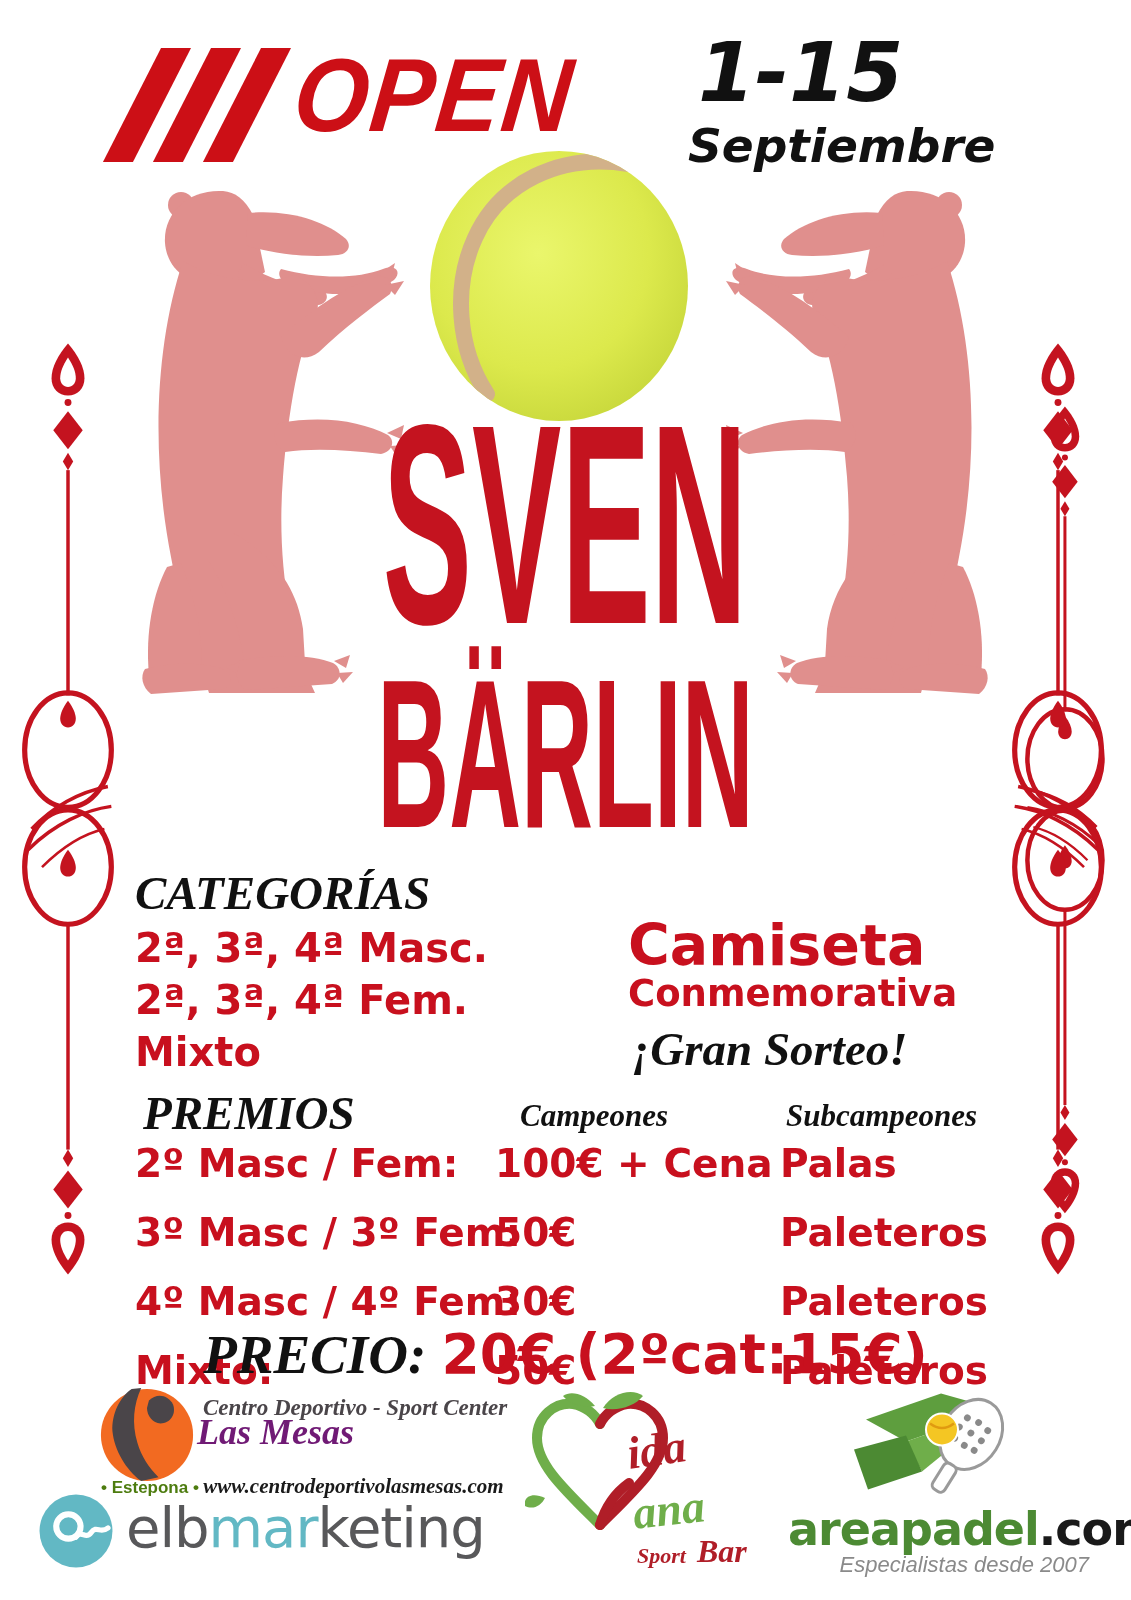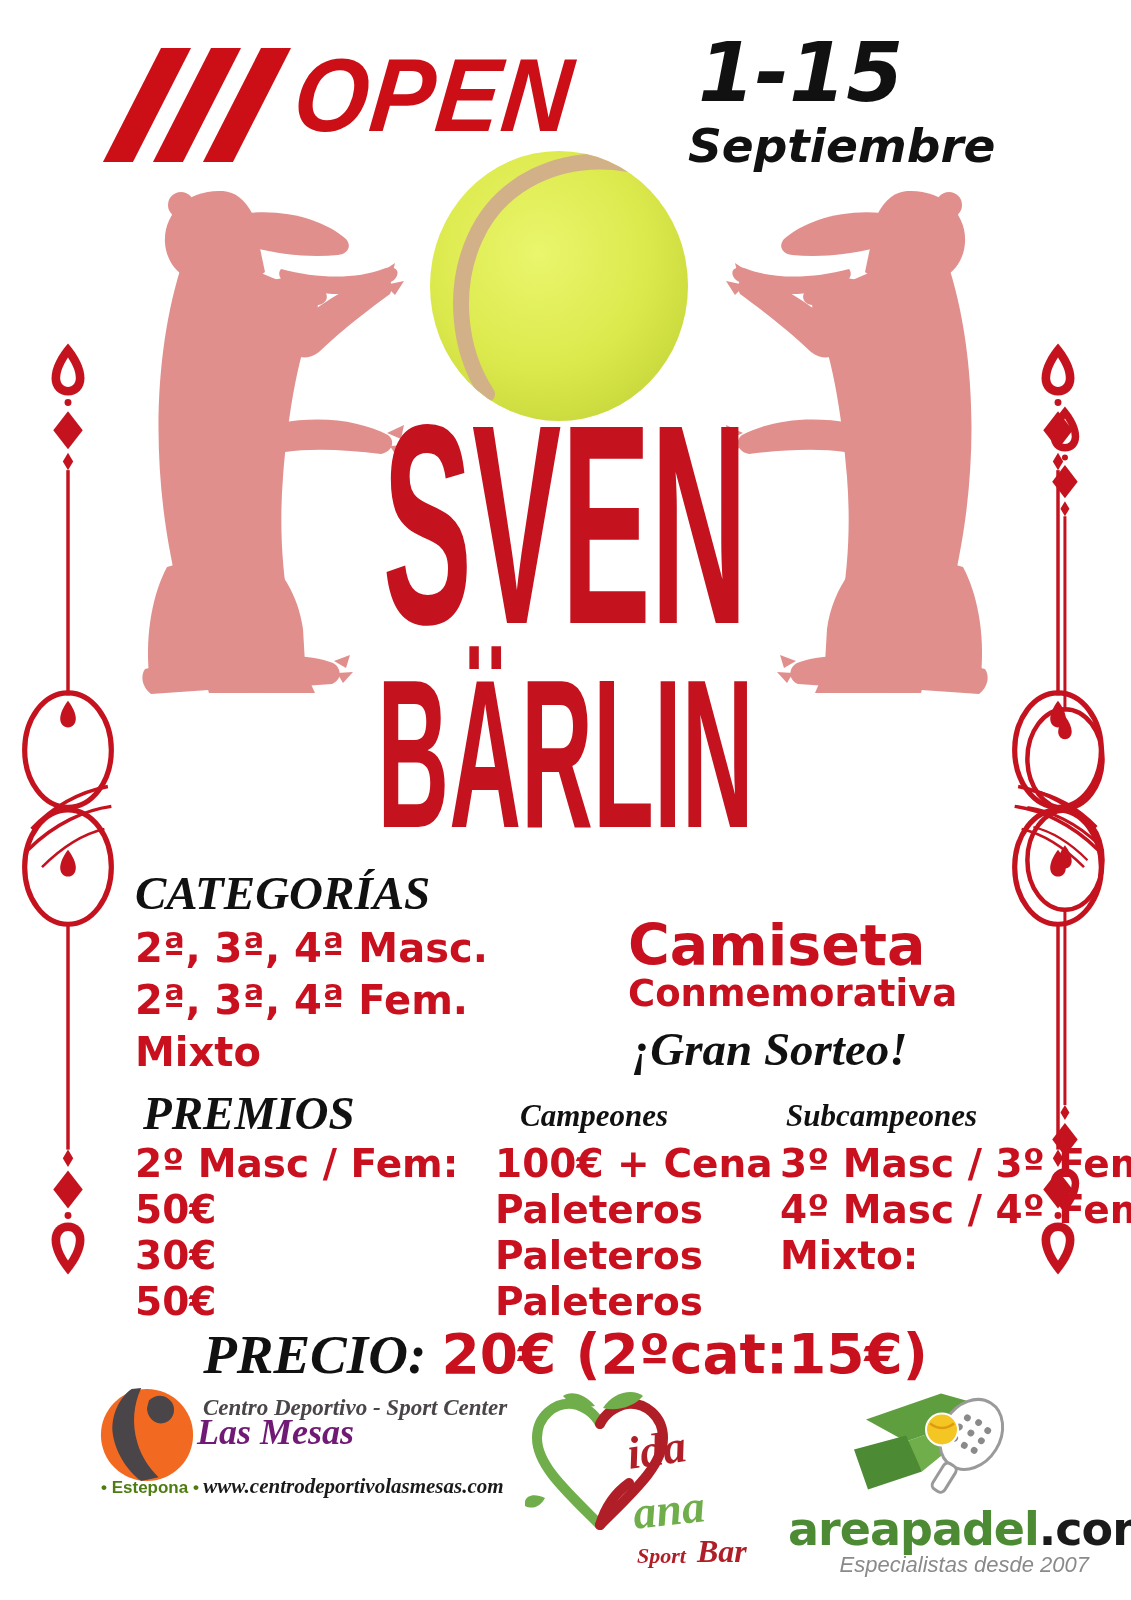--- a/index.html
+++ b/index.html
@@ -36,21 +36,21 @@
   #wp-head{left:625px;top:862px;font-size:47px;}
   #wp-line1{left:628px;top:912px;font-size:57px;}
   #wp-line2{left:628px;top:972px;font-size:37px;}
   #wp-raffle{left:632px;top:1022px;font-size:47px;}
 
   
   #prize-head{left:143px;top:1086px;font-size:47px;}
   #prize-col1{left:512px;top:1098px;font-size:31px;margin-left:8px;}
   #prize-col2{left:786px;top:1098px;font-size:31px;}
   #prize-rows{left:135px;top:1141px;width:960px;display:grid;
-              grid-template-columns:360px 285px auto;row-gap:1px;font-size:39px;}
+              grid-template-columns:360px 285px auto;row-gap:24px;font-size:39px;}
   #prize-rows .cell{white-space:nowrap;}
 
   
   #price{left:0;top:1322px;width:100%;text-align:center;font-size:55px;white-space:nowrap;}
   #price .lbl{font-family:"Liberation Serif",serif;font-weight:bold;font-style:italic;color:#111;}
   #price .val{font-family:"DejaVu Sans",sans-serif;font-weight:bold;color:#C8101E;}
 
   
   #orn-left{left:16px;top:263px;}
   #orn-right{left:1006px;top:263px;transform:scaleX(-1);}
@@ -210,20 +210,21 @@
   <div id="wp-line1" class="abs redsans">Camiseta</div>
   <div id="wp-line2" class="abs redsans">Conmemorativa</div>
   <div id="wp-raffle" class="abs serifhead">¡Gran Sorteo!</div>
 
   <div id="prize-head" class="abs serifhead">PREMIOS</div>
   <div id="prize-col1" class="abs serifhead">Campeones</div>
   <div id="prize-col2" class="abs serifhead">Subcampeones</div>
   <div id="prize-rows" class="abs redsans">
     <div class="cell">2º Masc / Fem:</div>
     <div class="cell">100€ + Cena</div>
+    <div class="cell">Palas</div>
     <div class="cell">3º Masc / 3º Fem:</div>
     <div class="cell">50€</div>
     <div class="cell">Paleteros</div>
     <div class="cell">4º Masc / 4º Fem:</div>
     <div class="cell">30€</div>
     <div class="cell">Paleteros</div>
     <div class="cell">Mixto:</div>
     <div class="cell">50€</div>
     <div class="cell">Paleteros</div>
   </div>
@@ -240,20 +241,30 @@
       <path fill="#4A4549" d="M52,14 C60,6 72,8 77,18 C81,28 74,38 64,38 C56,38 50,30 50,22 Z"></path>
     </svg>
     <div id="lm-tag">Centro Deportivo - Sport Center</div>
     <div id="lm-name">Las Mesas</div>
     <div id="lm-bottom">
       <span id="lm-loc">• Estepona •</span>
       <span id="lm-web">www.centrodeportivolasmesas.com</span>
     </div>
   </div>
 
+  <div id="elb" class="abs">
+    <svg class="abs" style="left:0;top:6px;" width="76" height="76" viewBox="0 0 100 100">
+      <circle cx="50" cy="50" r="48" fill="#62B8C4"></circle>
+      <circle cx="40" cy="44" r="16" stroke="#fff" stroke-width="8" fill="none"></circle>
+      <path d="M50,58 C57,48 63,62 70,52 C77,42 82,54 92,46" stroke="#fff" stroke-width="7" fill="none" stroke-linecap="round"></path>
+    </svg>
+    <div id="elb-text">
+      <span class="elb-gray">elb</span><span class="elb-teal">mar</span><span class="elb-gray">keting</span>
+    </div>
+  </div>
 
   <div id="vidasana" class="abs">
     <svg class="abs" style="left:10px;top:0;" width="150" height="160" viewBox="0 0 150 150">
       <path d="M75,135 C40,100 12,75 12,48 C12,26 30,12 48,14 C60,16 70,24 75,34" stroke="#6FAE4A" stroke-width="10" fill="none" stroke-linecap="round"></path>
       <path d="M75,135 C110,100 138,75 138,48 C138,26 120,12 102,14 C90,16 80,24 75,34" stroke="#B01E28" stroke-width="10" fill="none" stroke-linecap="round"></path>
       <path d="M75,135 C80,118 90,103 104,93" stroke="#B01E28" stroke-width="10" fill="none" stroke-linecap="round"></path>
       <path fill="#6FAE4A" d="M78,18 C88,2 108,-2 118,6 C110,16 92,22 78,18 Z"></path>
       <path fill="#6FAE4A" d="M70,16 C60,4 46,0 38,6 C44,14 58,18 70,16 Z"></path>
       <path fill="#6FAE4A" d="M20,108 C8,102 -2,106 0,116 C8,120 16,116 20,108 Z"></path>
     </svg>

